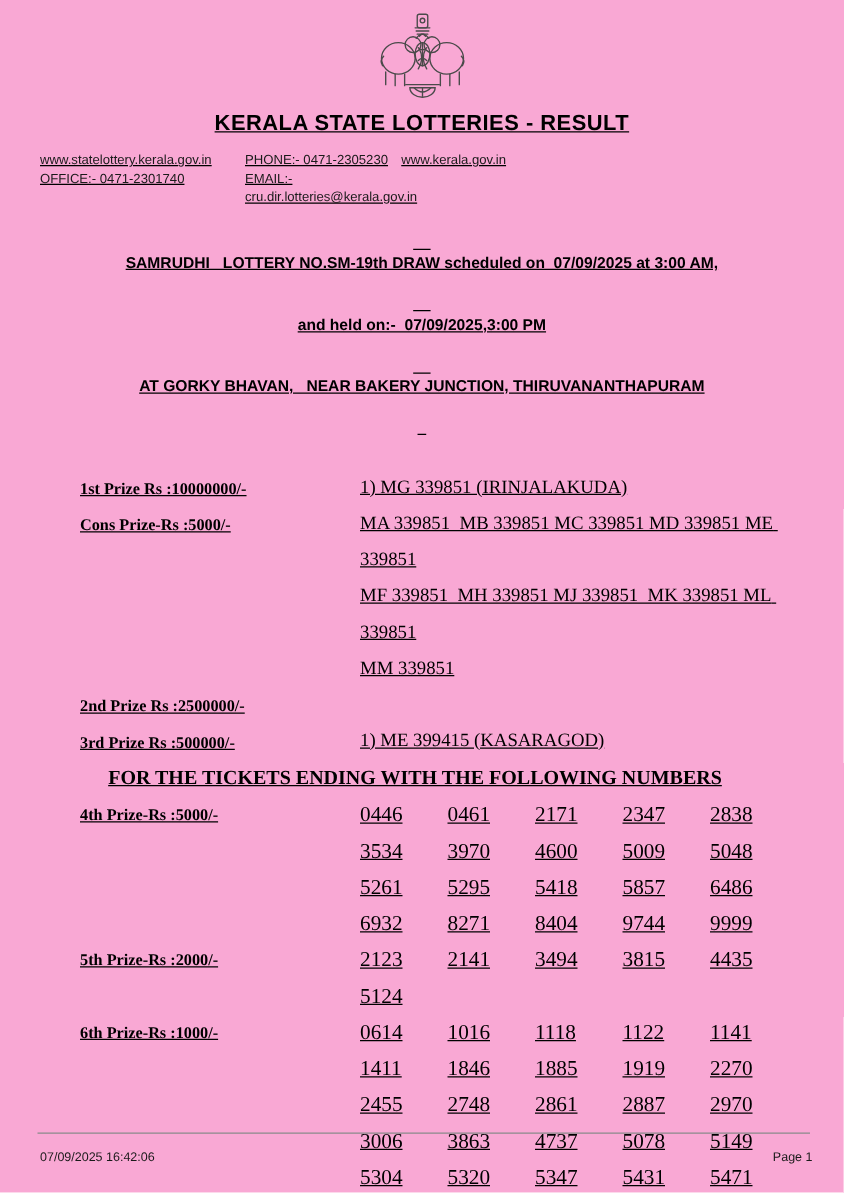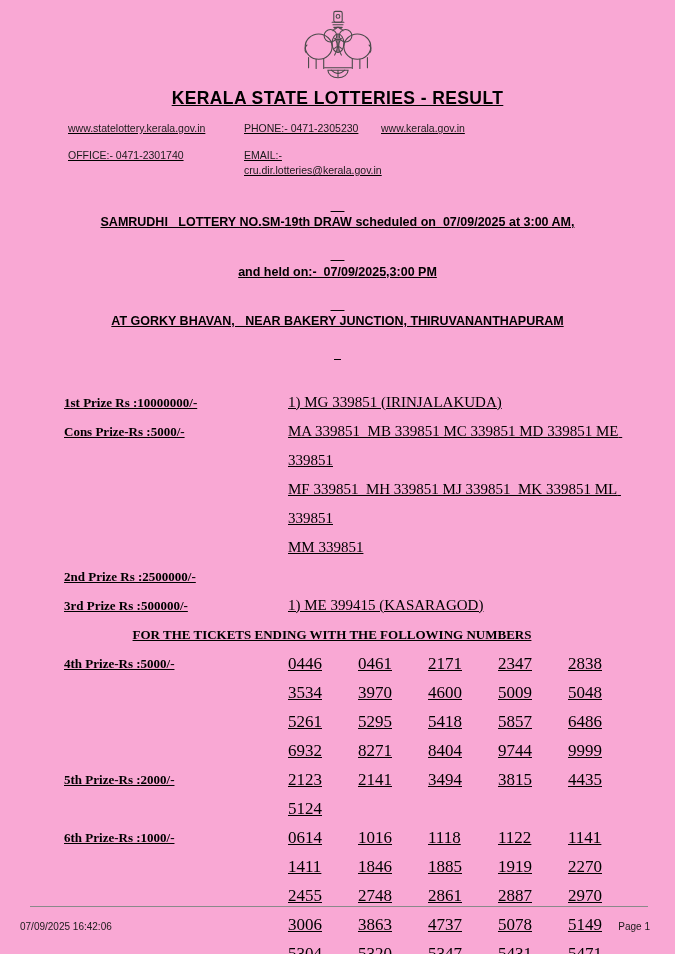--- a/index.html
+++ b/index.html
@@ -14,62 +14,61 @@
   }
   
   .emblem-wrap { padding-top:8px; text-align:center; height:76px; }
   .title {
     margin:4px 0 0 0;
     text-align:center;
     font-family:"Liberation Sans", sans-serif;
     font-size:17.5px; font-weight:bold; letter-spacing:0.4px;
   }
   .contact {
-    margin:12px 0 0 68px;
+    margin:12px 0 0 32px;
     display:grid;
     grid-template-columns:164px 125px auto;
     font-family:"Liberation Sans", sans-serif;
     font-size:10.5px; line-height:15px;
     color:#1a1a1a;
-    gap:12px;
   }
   .drawinfo {
     margin-top:3px;
     text-align:center;
     font-family:"Liberation Sans", sans-serif;
     font-size:12.5px; font-weight:bold; line-height:16.5px;
     white-space:pre-wrap;
   }
   
   .prizes { margin:25px 0 0 64px; width:560px; }
   .prize-row { display:flex; align-items:flex-start; }
   .prize-label {
     width:224px; flex:0 0 224px;
     font-weight:bold; font-size:13px; line-height:29px;
   }
   .prize-content { flex:1; }
   .ticket-line { font-size:15px; line-height:29px; white-space:pre-wrap; }
   .section-heading {
     margin:0; text-align:center;
-    font-size:13px; font-weight:bold; line-height:29px;
+    font-size:16px; font-weight:bold; line-height:29px;
     width:536px;
   }
   .num-grid { display:grid; grid-template-columns:repeat(5,70px); }
   .num-cell { font-size:17px; line-height:29px; }
   
   .footer-rule {
     position:absolute; left:30px; right:27px; top:906px;
     border-top:1px solid #8a8a8a; height:0;
   }
   .footer {
     position:absolute; left:0; right:0; top:921px; height:18px;
     font-family:"Liberation Sans", sans-serif;
     font-size:10px; color:#1a1a1a;
   }
-  .footer .stamp { position:absolute; left:20px; }
+  .footer .stamp { position:absolute; left:32px; }
   .footer .division { position:absolute; right:102px; }
   .footer .pageno { position:absolute; right:25px; }
   .emblem-svg { display:inline-block; }
 </style>
 </head>
 <body>
 
 <div class="page">
 
   <div class="emblem-wrap">

